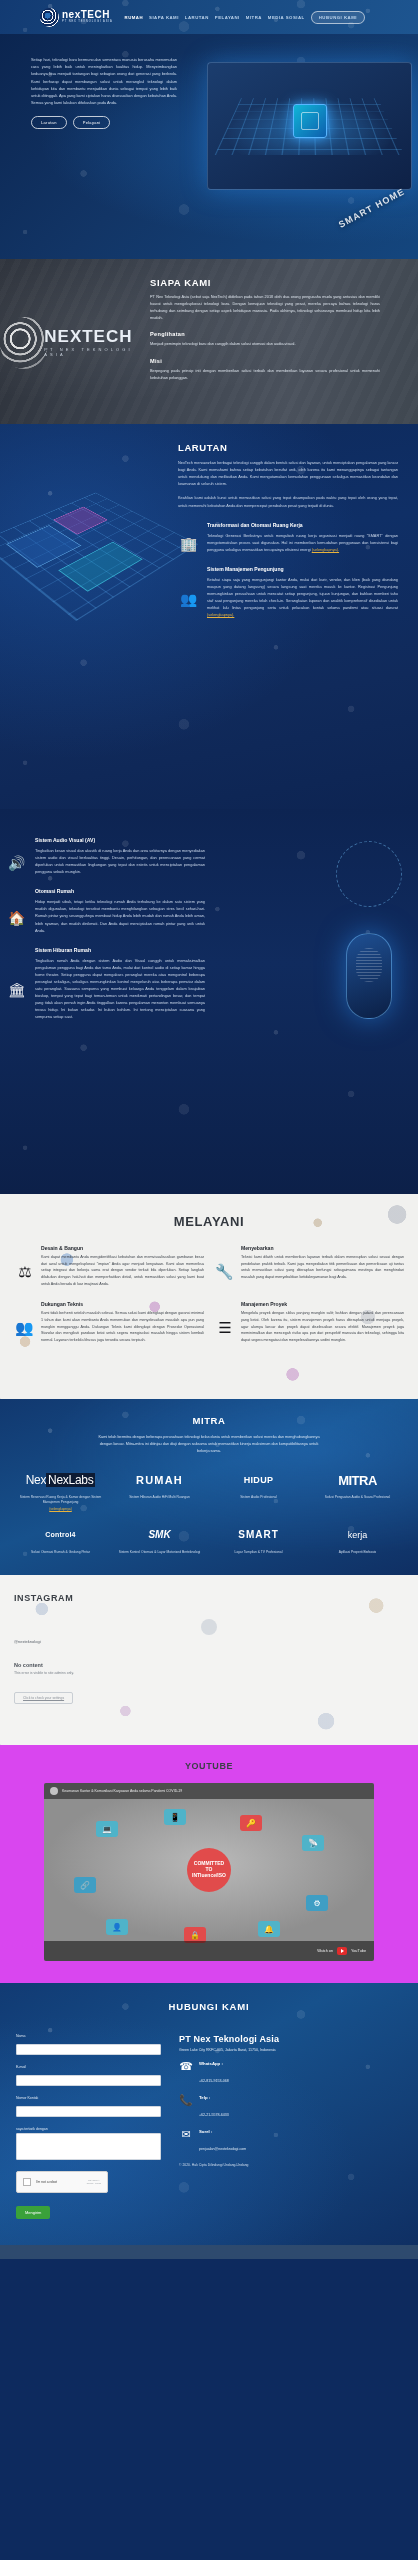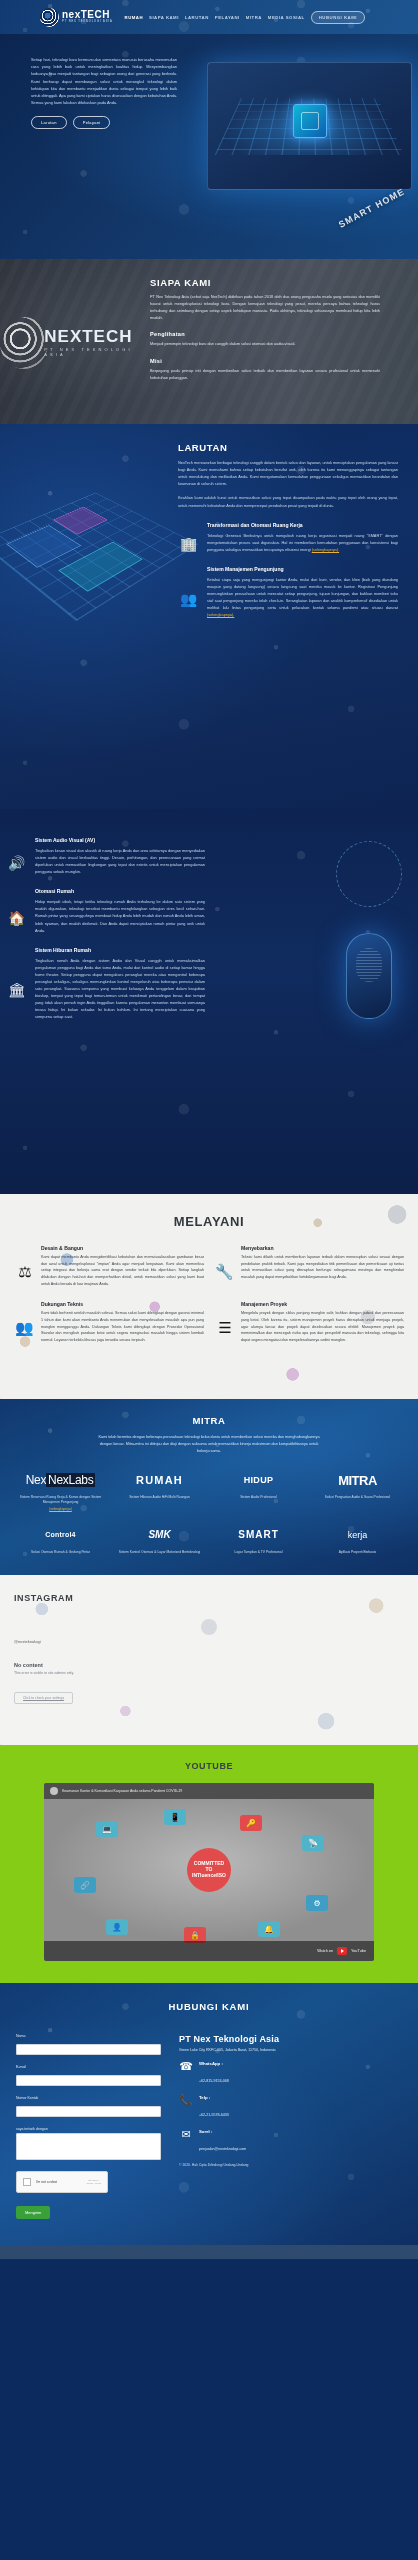--- a/index.html
+++ b/index.html
@@ -262,21 +262,21 @@
   }
   #instagram h2{ position:relative; z-index:2; font-size:9px; letter-spacing:.6px; margin-bottom:16px; color:#3a3f46;}
   .ig-avatar{ position:relative; z-index:2; width:16px;height:16px;border-radius:50%;background:#d7dbe0;margin:0 auto 4px; }
   .ig-handle{ position:relative; z-index:2; font-size:4px; color:#5b626b; margin-bottom:18px;}
   .ig-empty{ position:relative; z-index:2; font-size:5.5px; font-weight:bold; color:#4a5058; margin-bottom:3px;}
   .ig-empty-sub{ position:relative; z-index:2; font-size:3.5px; color:#7b828b; margin-bottom:10px;}
   .ig-btn{ position:relative; z-index:2; display:inline-block; font-size:3.4px; color:#8b9199; border:1px solid #c9ced4; border-radius:2px; padding:3px 8px;}
 
   
   #youtube{
-    position:relative; background:#84cc16; color:#3a3f46;
+    position:relative; background:#d946ef; color:#3a3f46;
     padding:16px 14px 22px; overflow:hidden; text-align:center;
   }
   #youtube h2{ font-size:9px; letter-spacing:.6px; margin-bottom:12px; color:#3a3f46;}
   .yt-frame{
     position:relative; width:330px; height:178px; margin:0 auto;
     background:#8e8e8e; border-radius:2px; overflow:hidden;
   }
   .yt-bar{
     position:absolute; top:0; left:0; right:0; height:16px;
     background:rgba(0,0,0,.45); display:flex; align-items:center; gap:4px; padding:0 6px;

